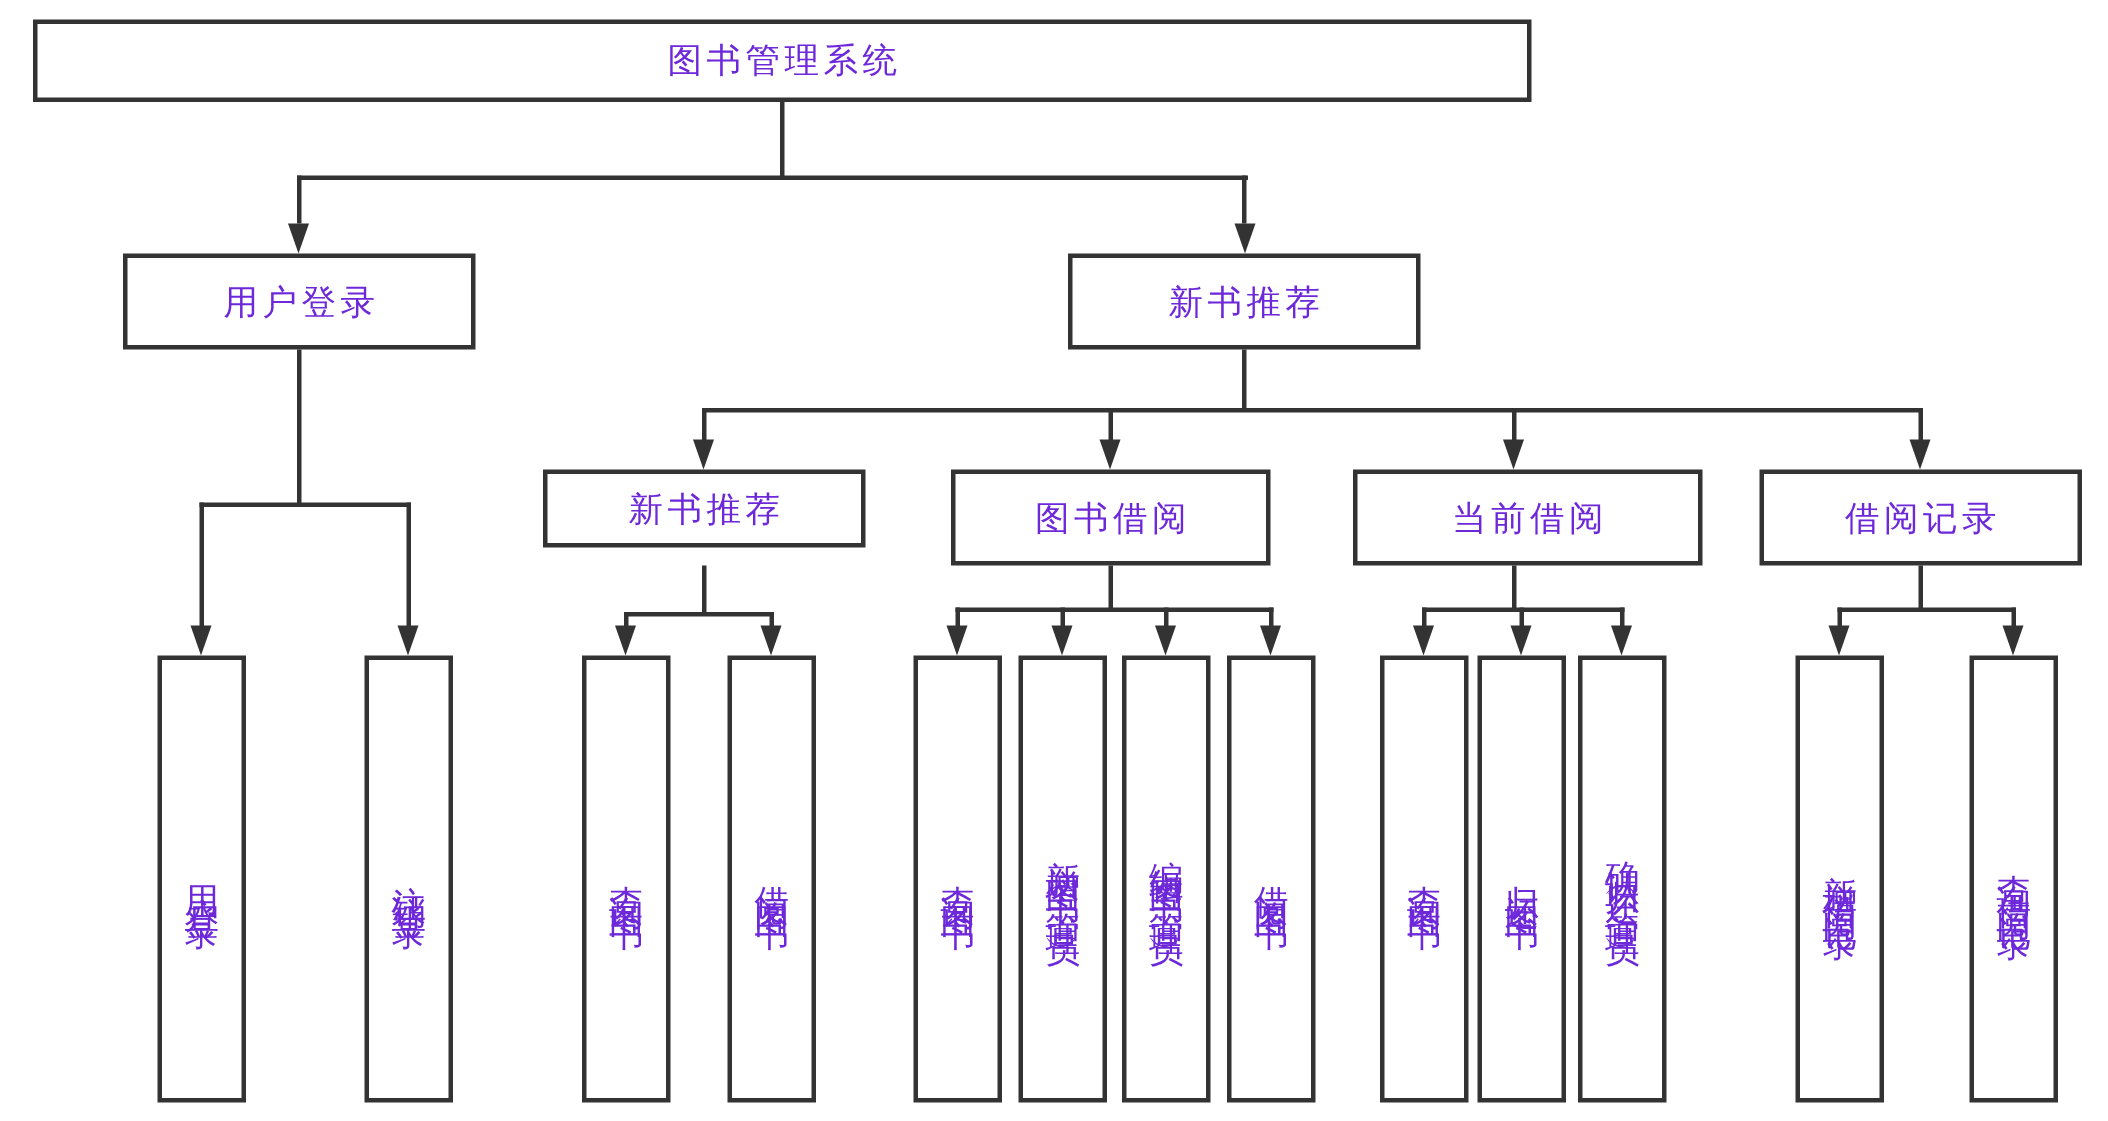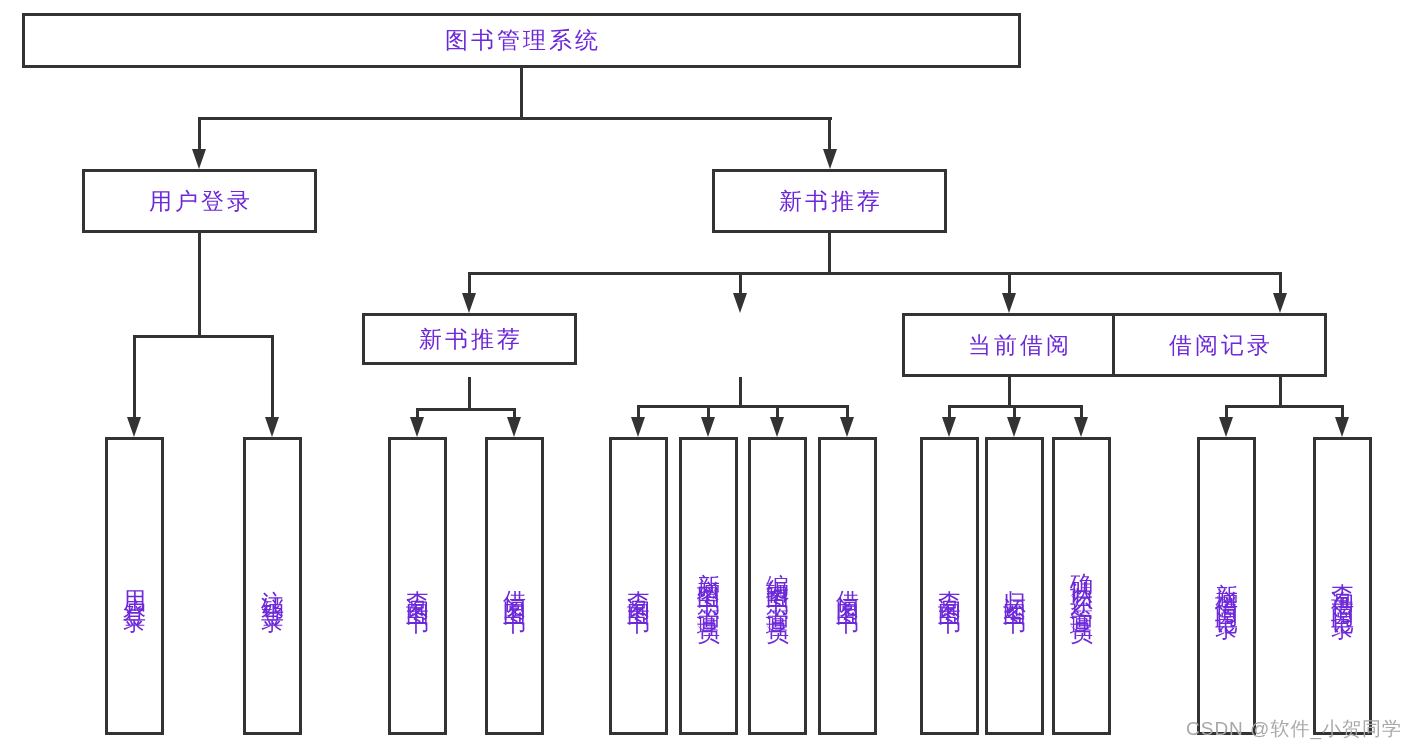--- a/index.html
+++ b/index.html
@@ -56,22 +56,23 @@
 <body>
 
 <div id="canvas">
 
   <div class="box hlabel" style="left:22px;top:13px;width:999px;height:55px;">图书管理系统</div>
 
   <div class="box hlabel" style="left:82px;top:169px;width:235px;height:64px;">用户登录</div>
   <div class="box hlabel" style="left:712px;top:169px;width:235px;height:64px;">新书推荐</div>
 
   <div class="box hlabel" style="left:362px;top:313px;width:215px;height:52px;">新书推荐</div>
+  <div class="box hlabel" style="left:634px;top:313px;width:213px;height:64px;">图书借阅</div>
   <div class="box hlabel" style="left:902px;top:313px;width:233px;height:64px;">当前借阅</div>
-  <div class="box hlabel" style="left:1112px;top:313px;width:215px;height:64px;">借阅记录</div>
+  <div class="box hlabel" style="left:1173px;top:313px;width:215px;height:64px;">借阅记录</div>
 
   <div class="box leaf" style="left:105px;">用户登录</div>
   <div class="box leaf" style="left:243px;">注销登录</div>
 
   <div class="box leaf" style="left:388px;">查询图书</div>
   <div class="box leaf" style="left:485px;">借阅图书</div>
 
   <div class="box leaf" style="left:609px;">查询图书</div>
   <div class="box leaf" style="left:679px;">新增图书（管理员）</div>
   <div class="box leaf" style="left:748px;">编辑图书（管理员）</div>
@@ -136,15 +137,14 @@
   <div class="v" style="left:1080px;top:405px;height:14px;"></div>
   <div class="ah" style="left:1074px;top:417px;"></div>
 
   <div class="v" style="left:1279px;top:377px;height:31px;"></div>
   <div class="h" style="left:1225px;top:405px;width:119px;"></div>
   <div class="v" style="left:1225px;top:405px;height:14px;"></div>
   <div class="ah" style="left:1219px;top:417px;"></div>
   <div class="v" style="left:1341px;top:405px;height:14px;"></div>
   <div class="ah" style="left:1335px;top:417px;"></div>
 
-  <div class="watermark">CSDN @软件_小贺同学</div>
 
 </div>
 
 </body></html>

